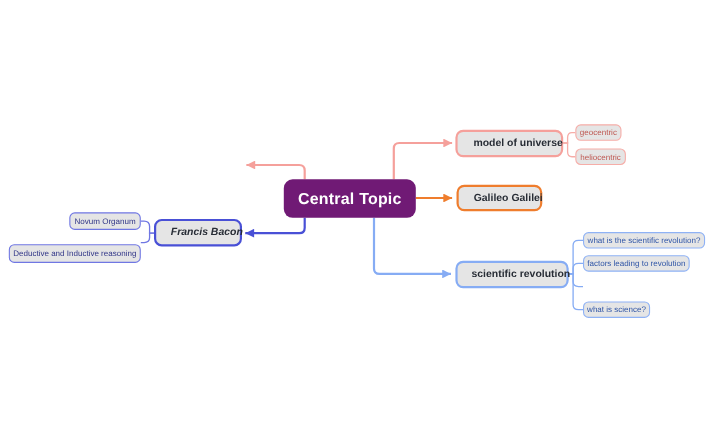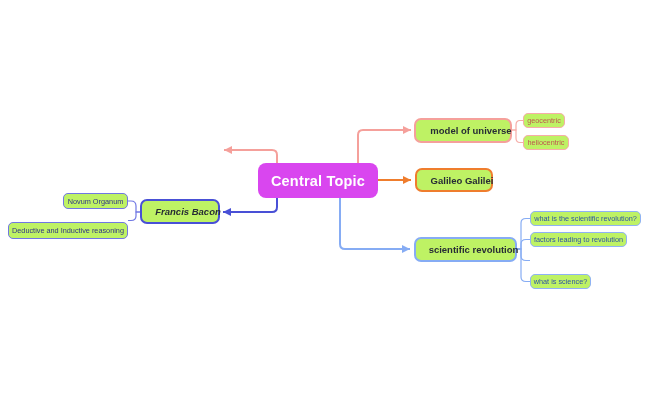--- a/index.html
+++ b/index.html
@@ -3,24 +3,24 @@
 <meta charset="utf-8">
 <style>
   html,body{margin:0;padding:0;}
   body{font-family:"Liberation Sans", sans-serif;}
   #canvas{
     position:relative;width:649px;height:402px;background:#ffffff;overflow:hidden;
   }
   #wires{position:absolute;left:0;top:0;width:649px;height:402px;}
   .node{
     position:absolute;display:flex;align-items:center;justify-content:center;
-    background:#bef264;white-space:nowrap;box-sizing:border-box;cursor:default;
+    background:#e5e5e5;white-space:nowrap;box-sizing:border-box;cursor:default;
   }
   .central{
-    background:#d946ef;color:#ffffff;border-radius:8px;
+    background:#701a75;color:#ffffff;border-radius:8px;
     font-size:14.5px;font-weight:bold;letter-spacing:.2px;
   }
   .main{
     border-radius:7px;font-size:9.5px;font-weight:600;color:#272C35;border:2px solid;padding-left:16px;
   }
   .child{
     border-radius:5px;font-size:7.3px;font-weight:500;border:1px solid;
   }
   .b-salmon{border-color:#F5A09B;}
   .b-salmon-lt{border-color:#F6ADA8;color:#BE5650;}

